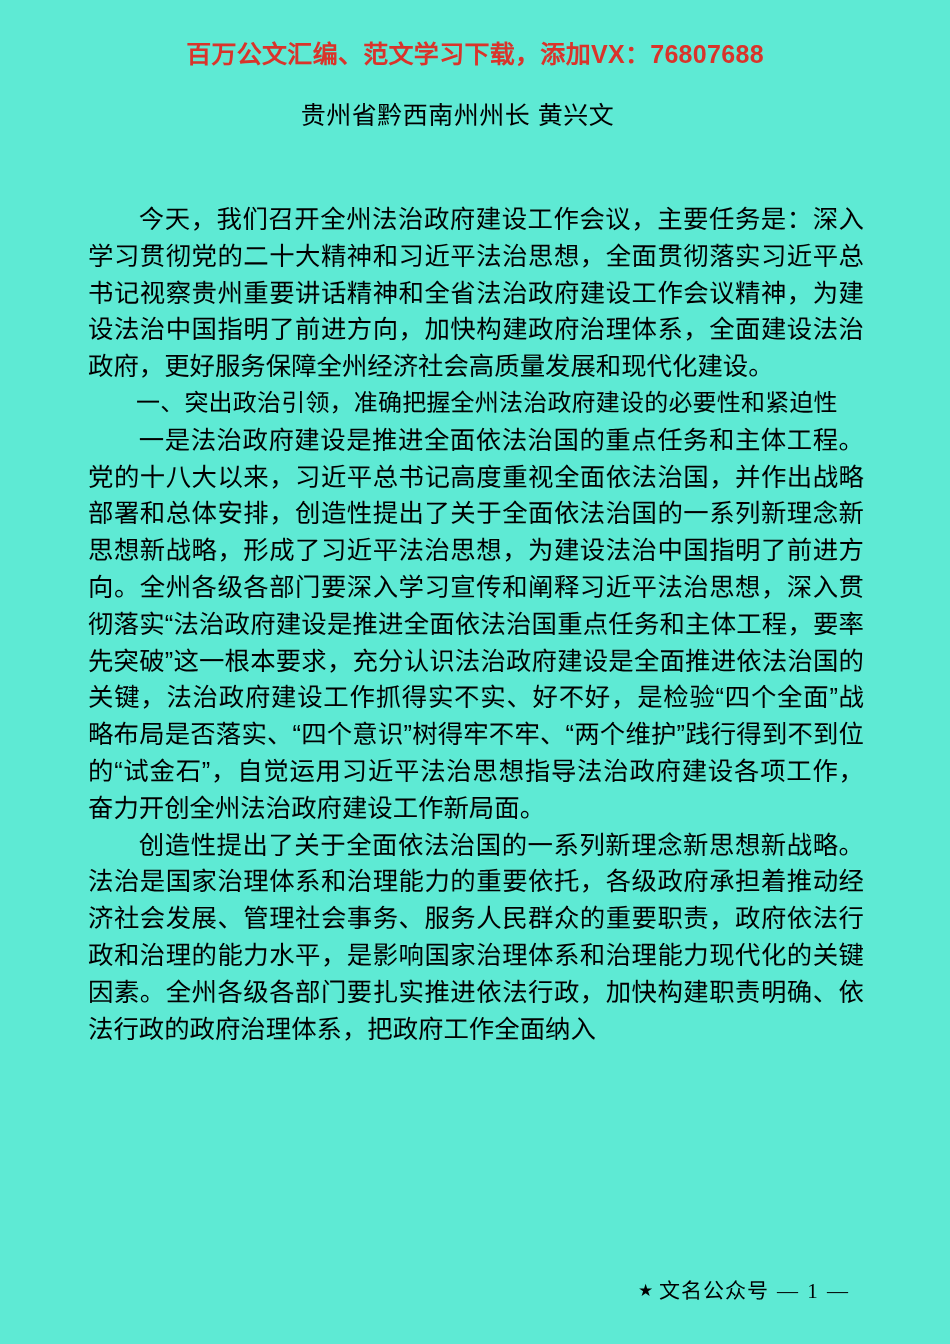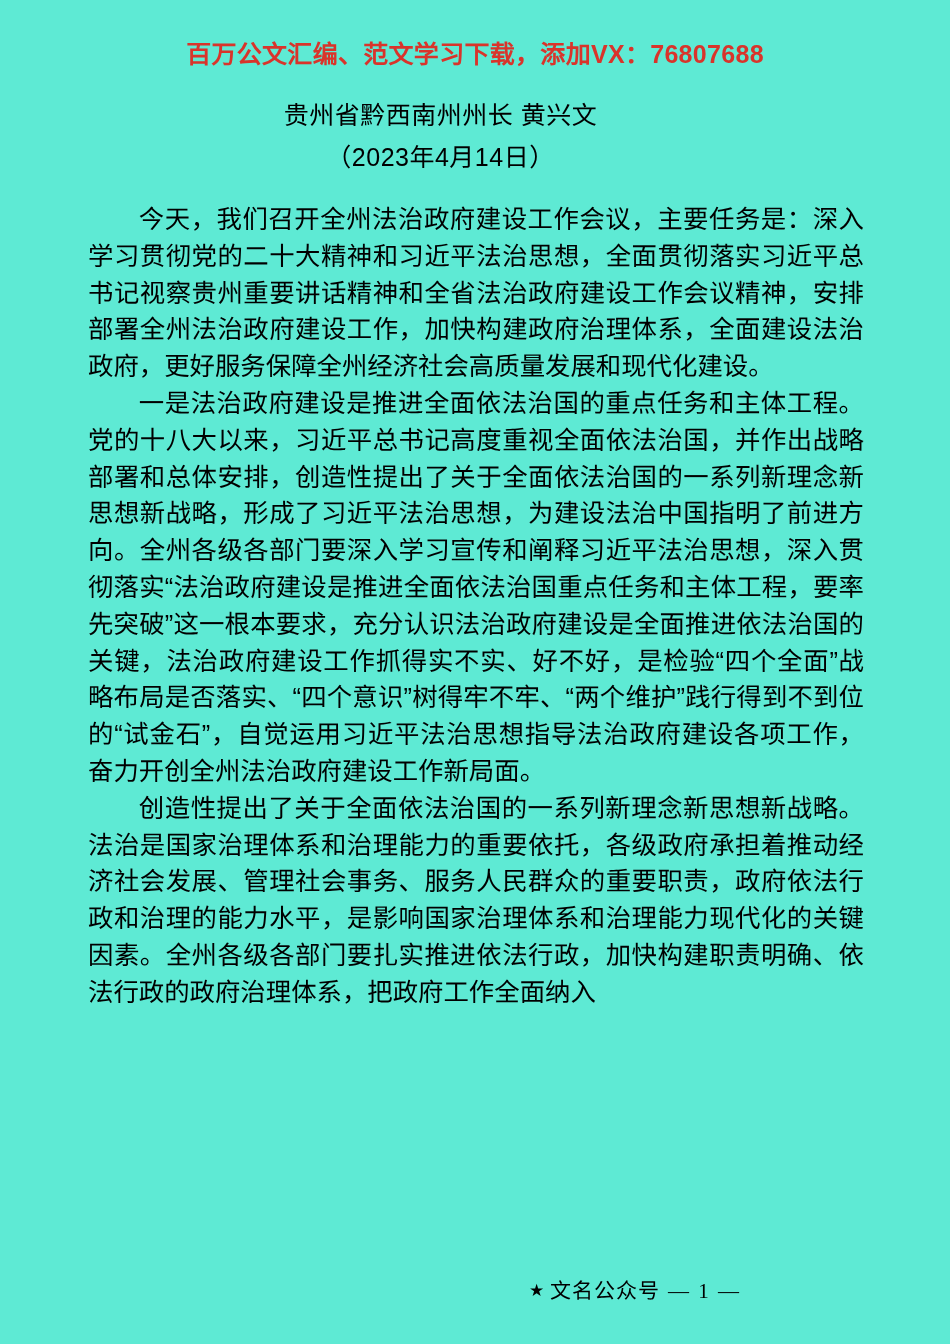--- a/index.html
+++ b/index.html
@@ -36,21 +36,21 @@
     font-weight: 700;
     letter-spacing: 0.3px;
     line-height: 1.2;
     white-space: nowrap;
   }
 
   
   .title-block {
     position: absolute;
     top: 98px;
-    left: 1px;
+    left: 18px;
     width: 879px;
     text-align: center;
   }
   .doc-title {
     font-size: 25px;
     line-height: 34px;
     letter-spacing: 0.5px;
     font-weight: 400;
   }
   .doc-date {
@@ -88,21 +88,21 @@
     font-size: 24px;
     letter-spacing: 0.2px;
   }
 
   
   .footer {
     position: absolute;
     top: 1277px;
     left: 0;
     width: 850px;
-    text-align: center;
+    text-align: right;
     font-size: 21px;
     line-height: 28px;
     white-space: nowrap;
   }
   .footer-inner {
     display: inline-block;
     padding-left: 420px;
   }
   .footer-star { font-size: 17px; vertical-align: 2px; }
   .footer-brand { letter-spacing: 1px; }
@@ -114,29 +114,29 @@
 </style>
 </head>
 <body>
 
 <div class="page">
 
   <div class="promo-banner" style="color: rgb(217, 52, 43);">百万公文汇编、范文学习下载，添加VX：76807688</div>
 
   <div class="title-block">
     <div class="doc-title">贵州省黔西南州州长  黄兴文</div>
-    <div class="doc-date">（2023年4月14日）</div>
   </div>
 
   <div class="body-text">
 
 
-    <p class="indent">今天，我们召开全州法治政府建设工作会议，主要任务是：深入学习贯彻党的二十大精神和习近平法治思想，全面贯彻落实习近平总书记视察贵州重要讲话精神和全省法治政府建设工作会议精神，安排部署全州法治政府建设工作，加快构建政府治理体系，全面建设法治政府，更好服务保障全州经济社会高质量发展和现代化建设。</p>
+    <p class="indent">今天，我们召开全州法治政府建设工作会议，主要任务是：深入学习贯彻党的二十大精神和习近平法治思想，全面贯彻落实习近平总书记视察贵州重要讲话精神和全省法治政府建设工作会议精神，为建设法治中国指明了前进方向，加快构建政府治理体系，全面建设法治政府，更好服务保障全州经济社会高质量发展和现代化建设。</p>
 
 
+    <p class="indent heading-line">一、突出政治引领，准确把握全州法治政府建设的必要性和紧迫性</p>
 
     <p class="indent"><span class="bold-lead">一是法治政府建设是推进全面依法治国的重点任务和主体工程。</span><span>党的十八大以来，习近平总书记高度重视全面依法治国，并作出战略部署和总体安排，创造性提出了关于全面依法治国的一系列新理念新思想新战略，形成了习近平法治思想，为建设法治中国指明了前进方向。全州各级各部门要深入学习宣传和阐释习近平法治思想，深入贯彻落实“法治政府建设是推进全面依法治国重点任务和主体工程，要率先突破”这一根本要求，充分认识法治政府建设是全面推进依法治国的关键，法治政府建设工作抓得实不实、好不好，是检验“四个全面”战略布局是否落实、“四个意识”树得牢不牢、“两个维护”践行得到不到位的“试金石”，自觉运用习近平法治思想指导法治政府建设各项工作，奋力开创全州法治政府建设工作新局面。</span></p>
 
     <p class="indent"><span class="bold-lead">创造性提出了关于全面依法治国的一系列新理念新思想新战略。</span><span>法治是国家治理体系和治理能力的重要依托，各级政府承担着推动经济社会发展、管理社会事务、服务人民群众的重要职责，政府依法行政和治理的能力水平，是影响国家治理体系和治理能力现代化的关键因素。全州各级各部门要扎实推进依法行政，加快构建职责明确、依法行政的政府治理体系，把政府工作全面纳入</span></p>
 
   </div>
 
   <div class="footer">
     <span class="footer-inner"><span class="footer-star">★</span>
       <span class="footer-brand">文名公众号</span><span class="footer-page">— 1 —</span></span>

